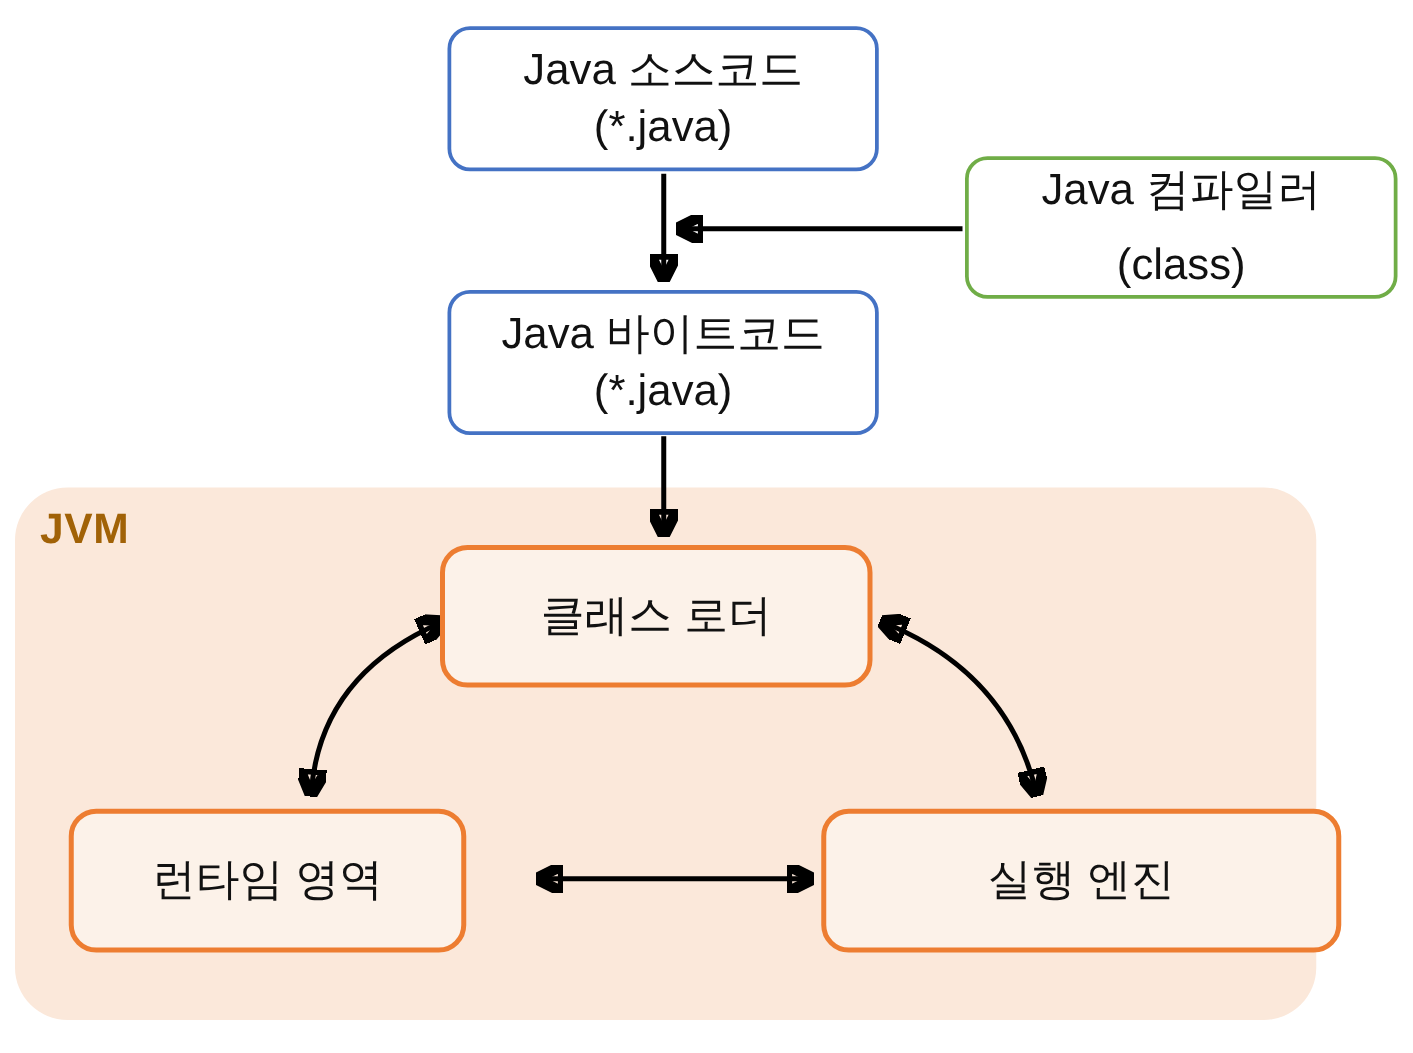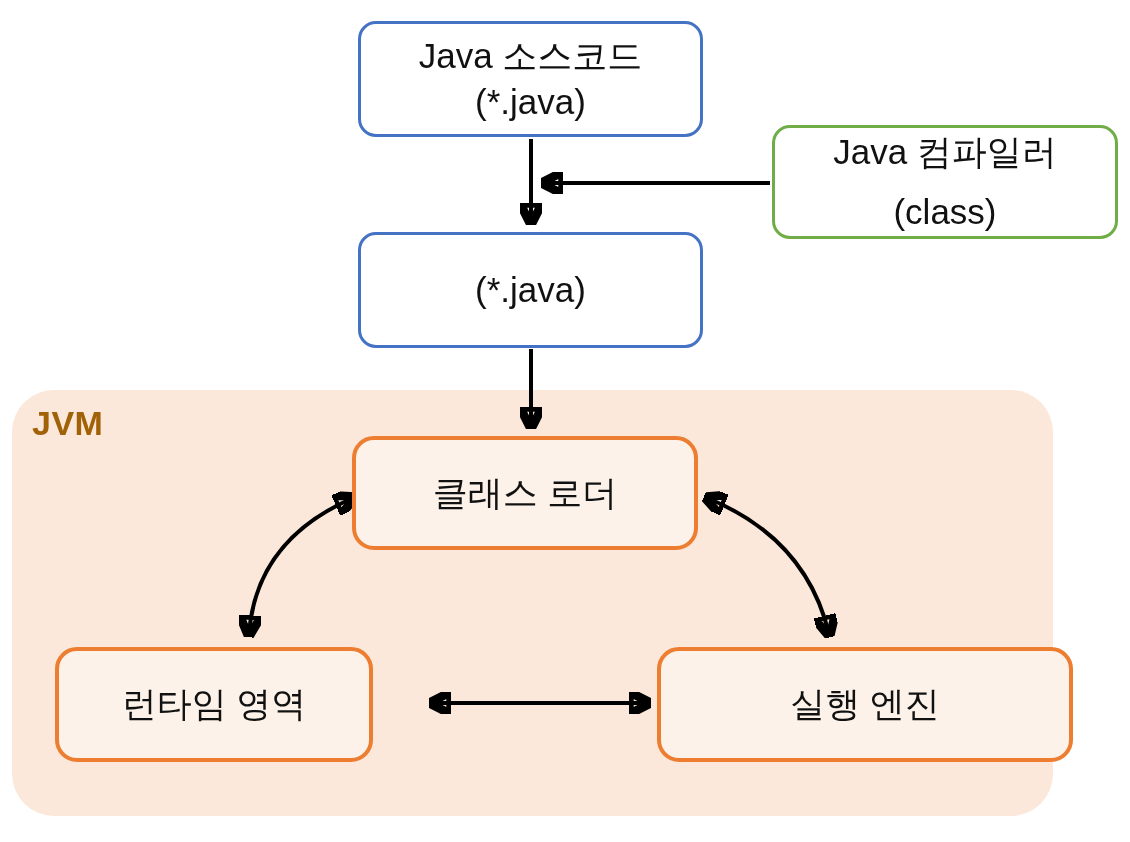--- a/index.html
+++ b/index.html
@@ -100,20 +100,21 @@
     <span>Java 소스코드</span>
     <span>(*.java)</span>
   </div>
 
   <div class="node green node-compiler">
     <span>Java 컴파일러</span>
     <span>(class)</span>
   </div>
 
   <div class="node blue node-bytecode">
+    <span>Java 바이트코드</span>
     <span>(*.java)</span>
   </div>
 
   <div class="node orange node-classloader">
     <span>클래스 로더</span>
   </div>
 
   <div class="node orange node-runtime">
     <span>런타임 영역</span>
   </div>

